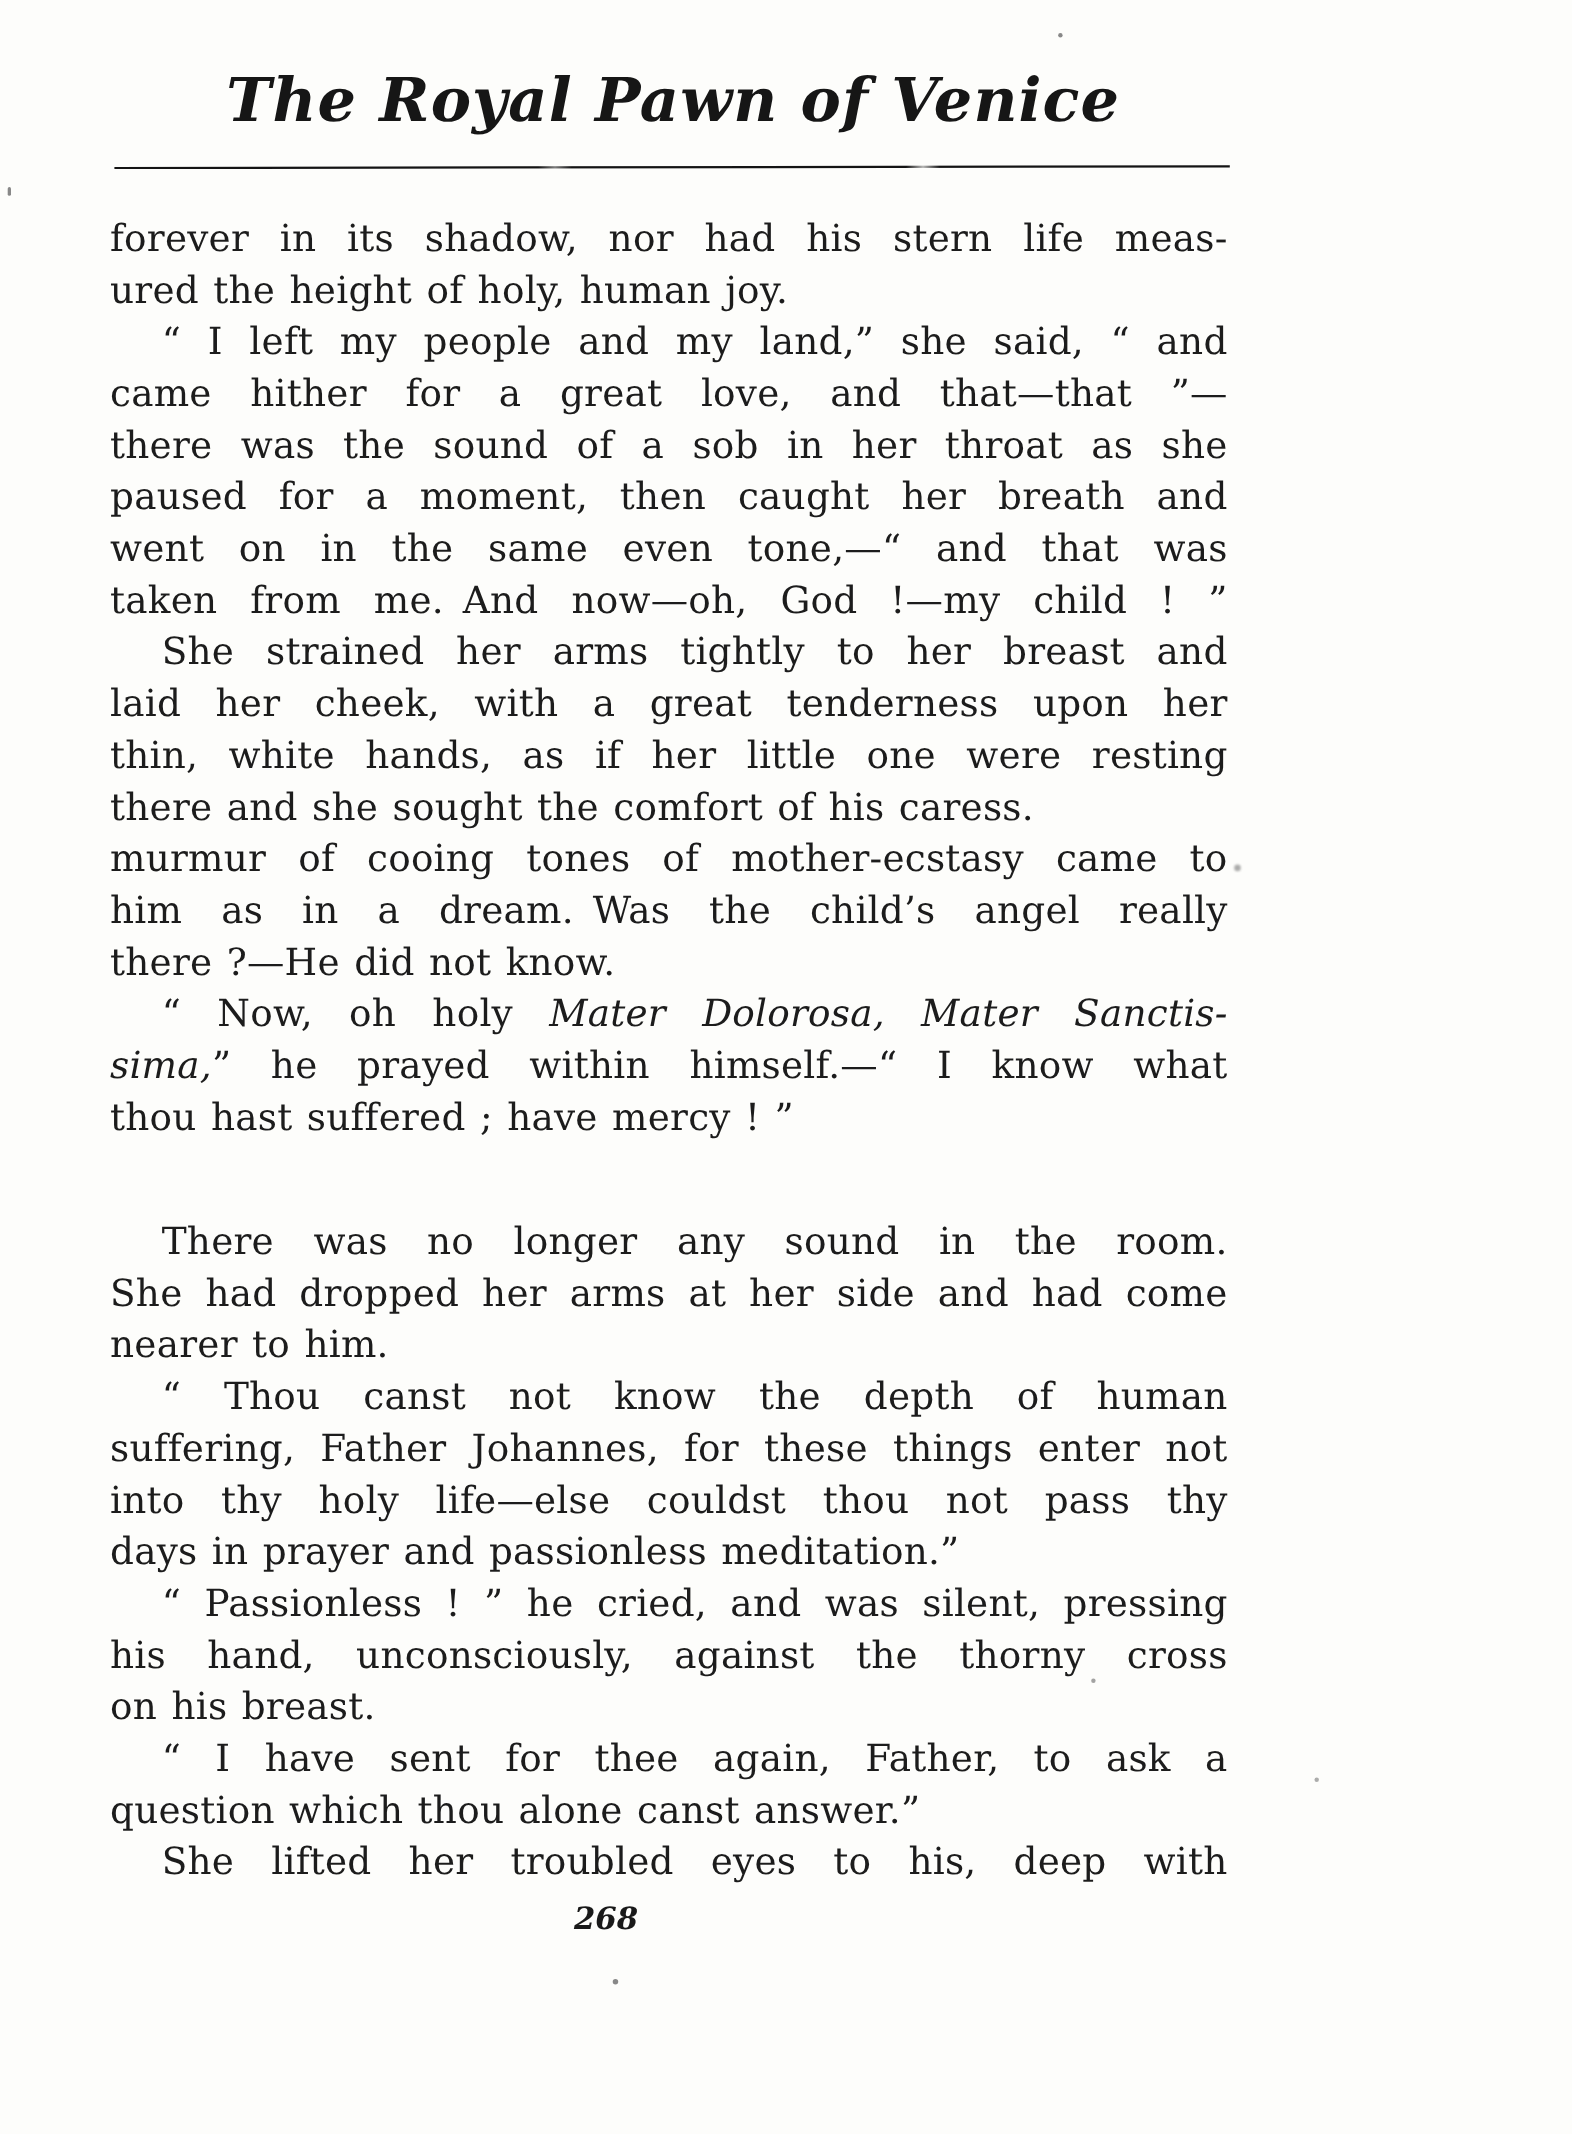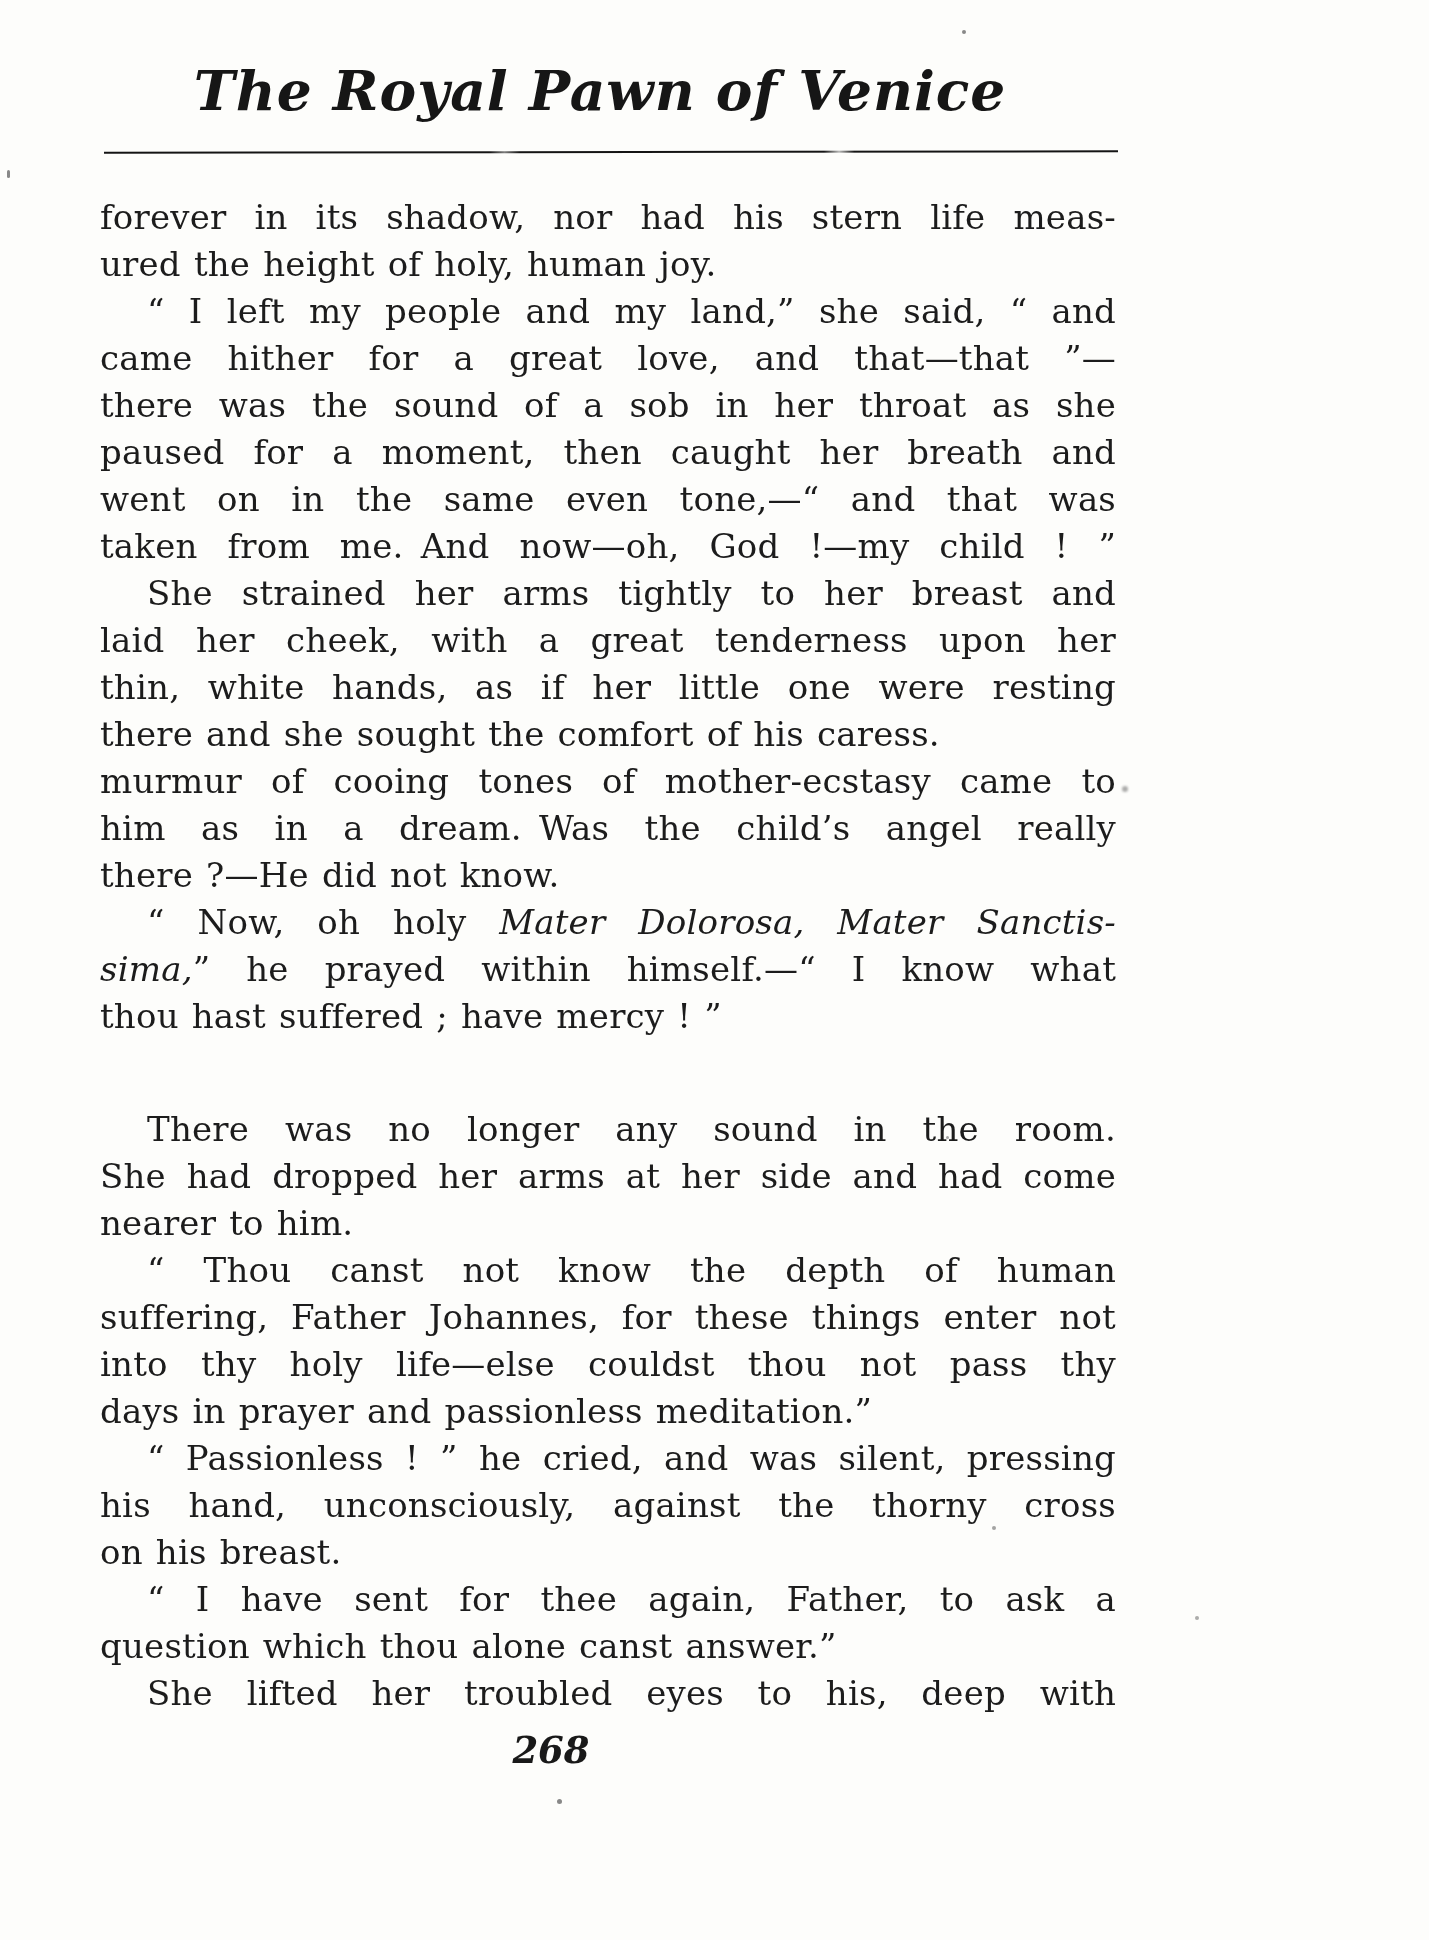--- a/index.html
+++ b/index.html
@@ -9,21 +9,21 @@
     font-family:"DejaVu Serif","Liberation Serif",serif;
     color:#1c1c1c;
     -webkit-font-smoothing:antialiased;
   }
   .page{
     position:relative;width:1429px;height:1940px;
     background:#fdfdfb;overflow:hidden;
   }
   
   .title{
-    position:absolute;top:58px;left:92px;width:1016px;
+    position:absolute;top:58px;left:104px;width:1016px;
     margin:0;text-align:center;
     font-size:55px;font-style:italic;font-weight:700;
     letter-spacing:1px;color:#161616;white-space:nowrap;
   }
   .rule{
     position:absolute;top:151px;left:104px;width:1014px;height:2px;
     background:linear-gradient(90deg,
       #141414 0%,#141414 38%,rgba(20,20,20,.55) 39.5%,
       #141414 41% ,#141414 71%,rgba(20,20,20,.3) 72.5%,
       #141414 74%,#141414 100%);
@@ -41,21 +41,21 @@
     text-align:justify;
     text-align-last:justify;
     white-space:normal;
   }
   .line.rag{text-align-last:left;}
   .line.ind{text-indent:47px;}
   .it{font-style:italic;margin-top:35px;}
   
   .page-number{
     position:absolute;left:100px;top:1728px;width:1016px;
-    text-align:center;font-size:37px;font-style:italic;font-weight:600;
+    text-align:center;font-size:28px;font-style:italic;font-weight:600;
     transform:translateX(-57px);color:#191919;
   }
   
   .speck{position:absolute;background:#4a4a4a;border-radius:50%;opacity:.65;}
   .s1{left:7px;top:170px;width:3px;height:8px;border-radius:2px;}
   .s2{left:962px;top:30px;width:4px;height:4px;}
   .s3{left:1122px;top:786px;width:6px;height:6px;opacity:.45;filter:blur(1px);}
   .s4{left:557px;top:1799px;width:5px;height:5px;}
   .s5{left:992px;top:1526px;width:4px;height:4px;opacity:.5;}
   .s6{left:1195px;top:1616px;width:4px;height:4px;opacity:.45;}

